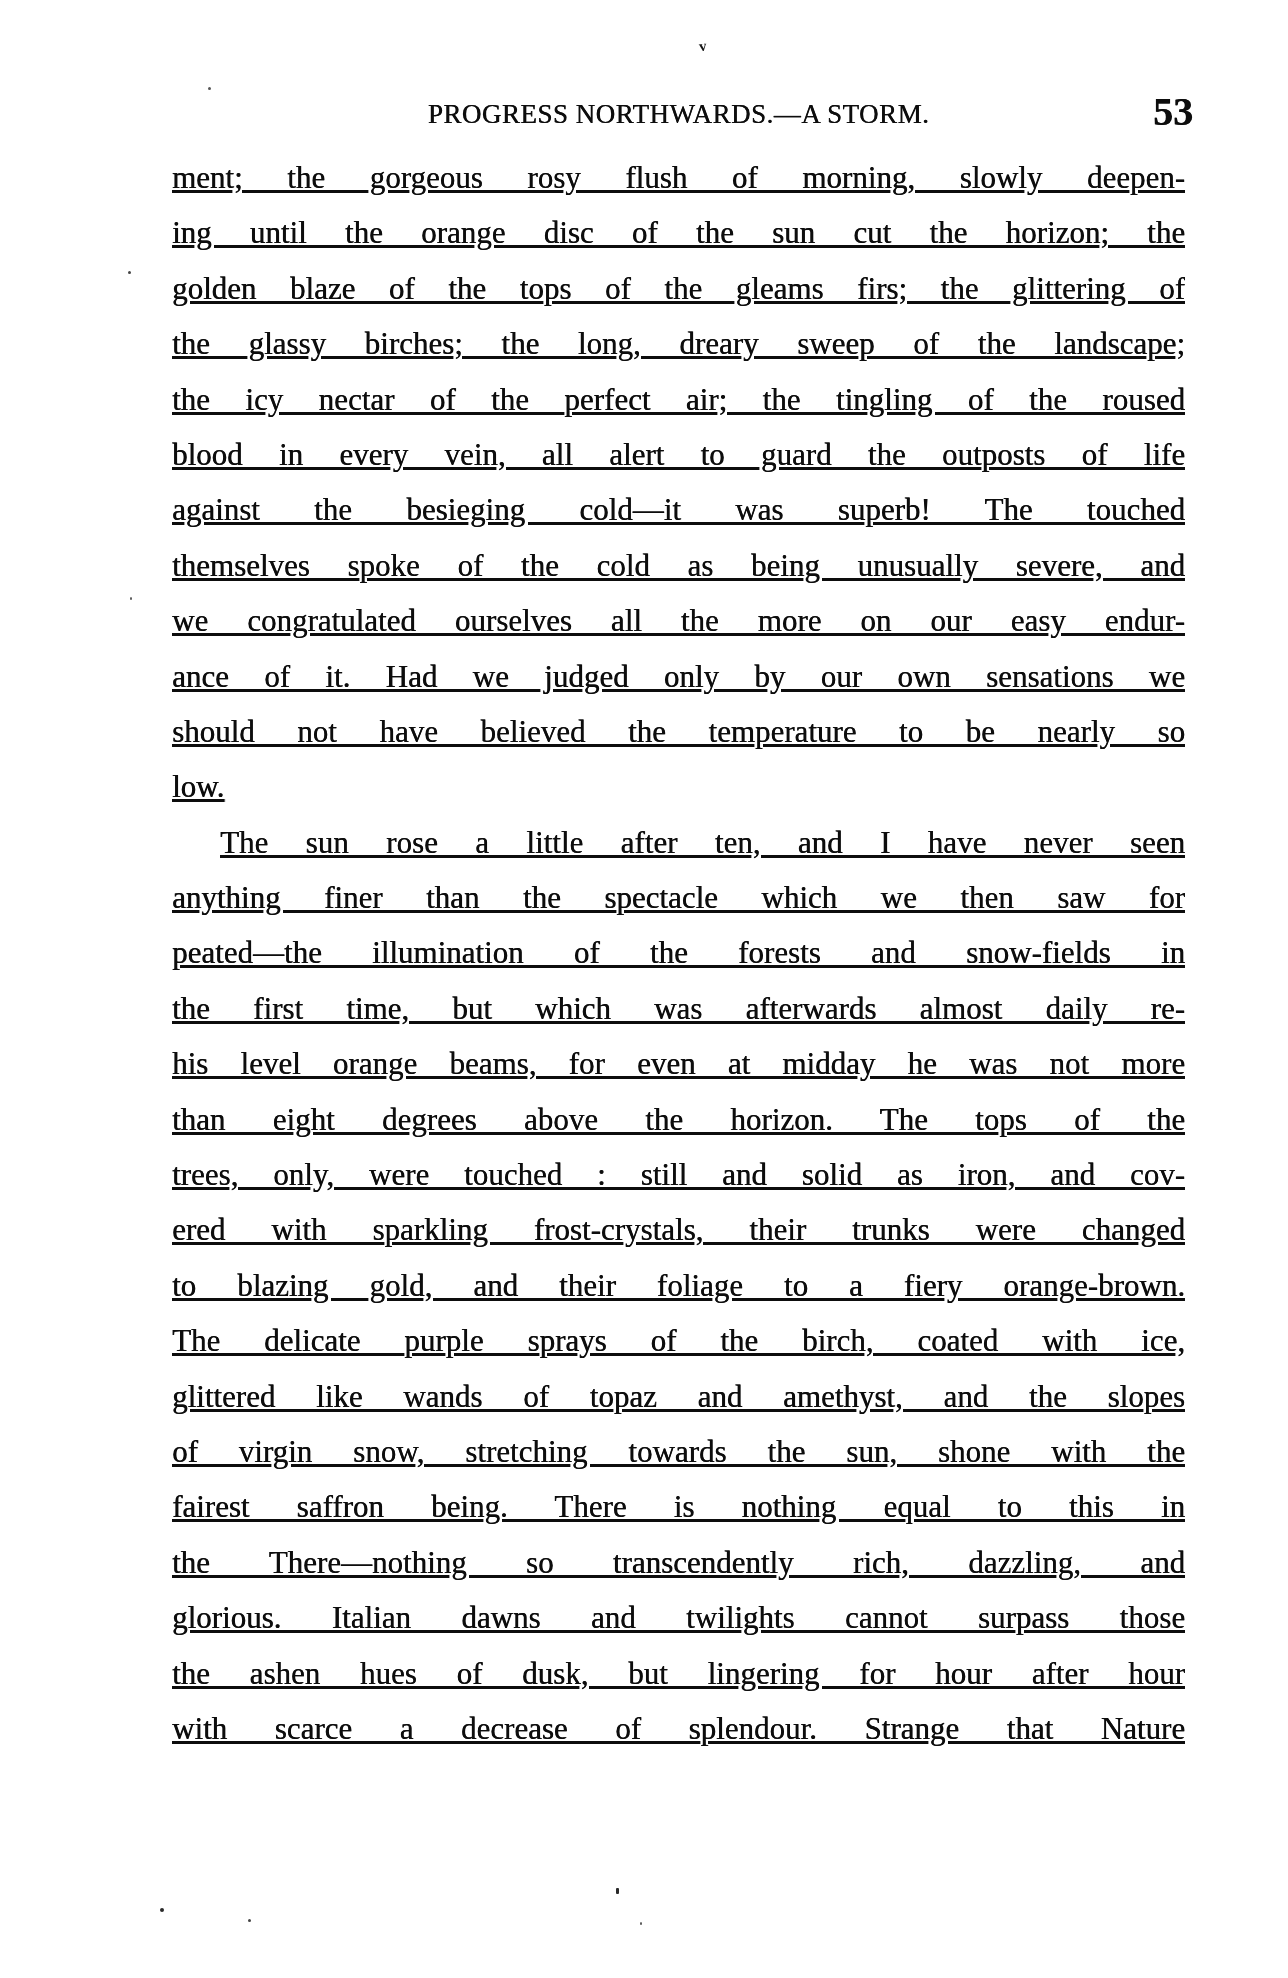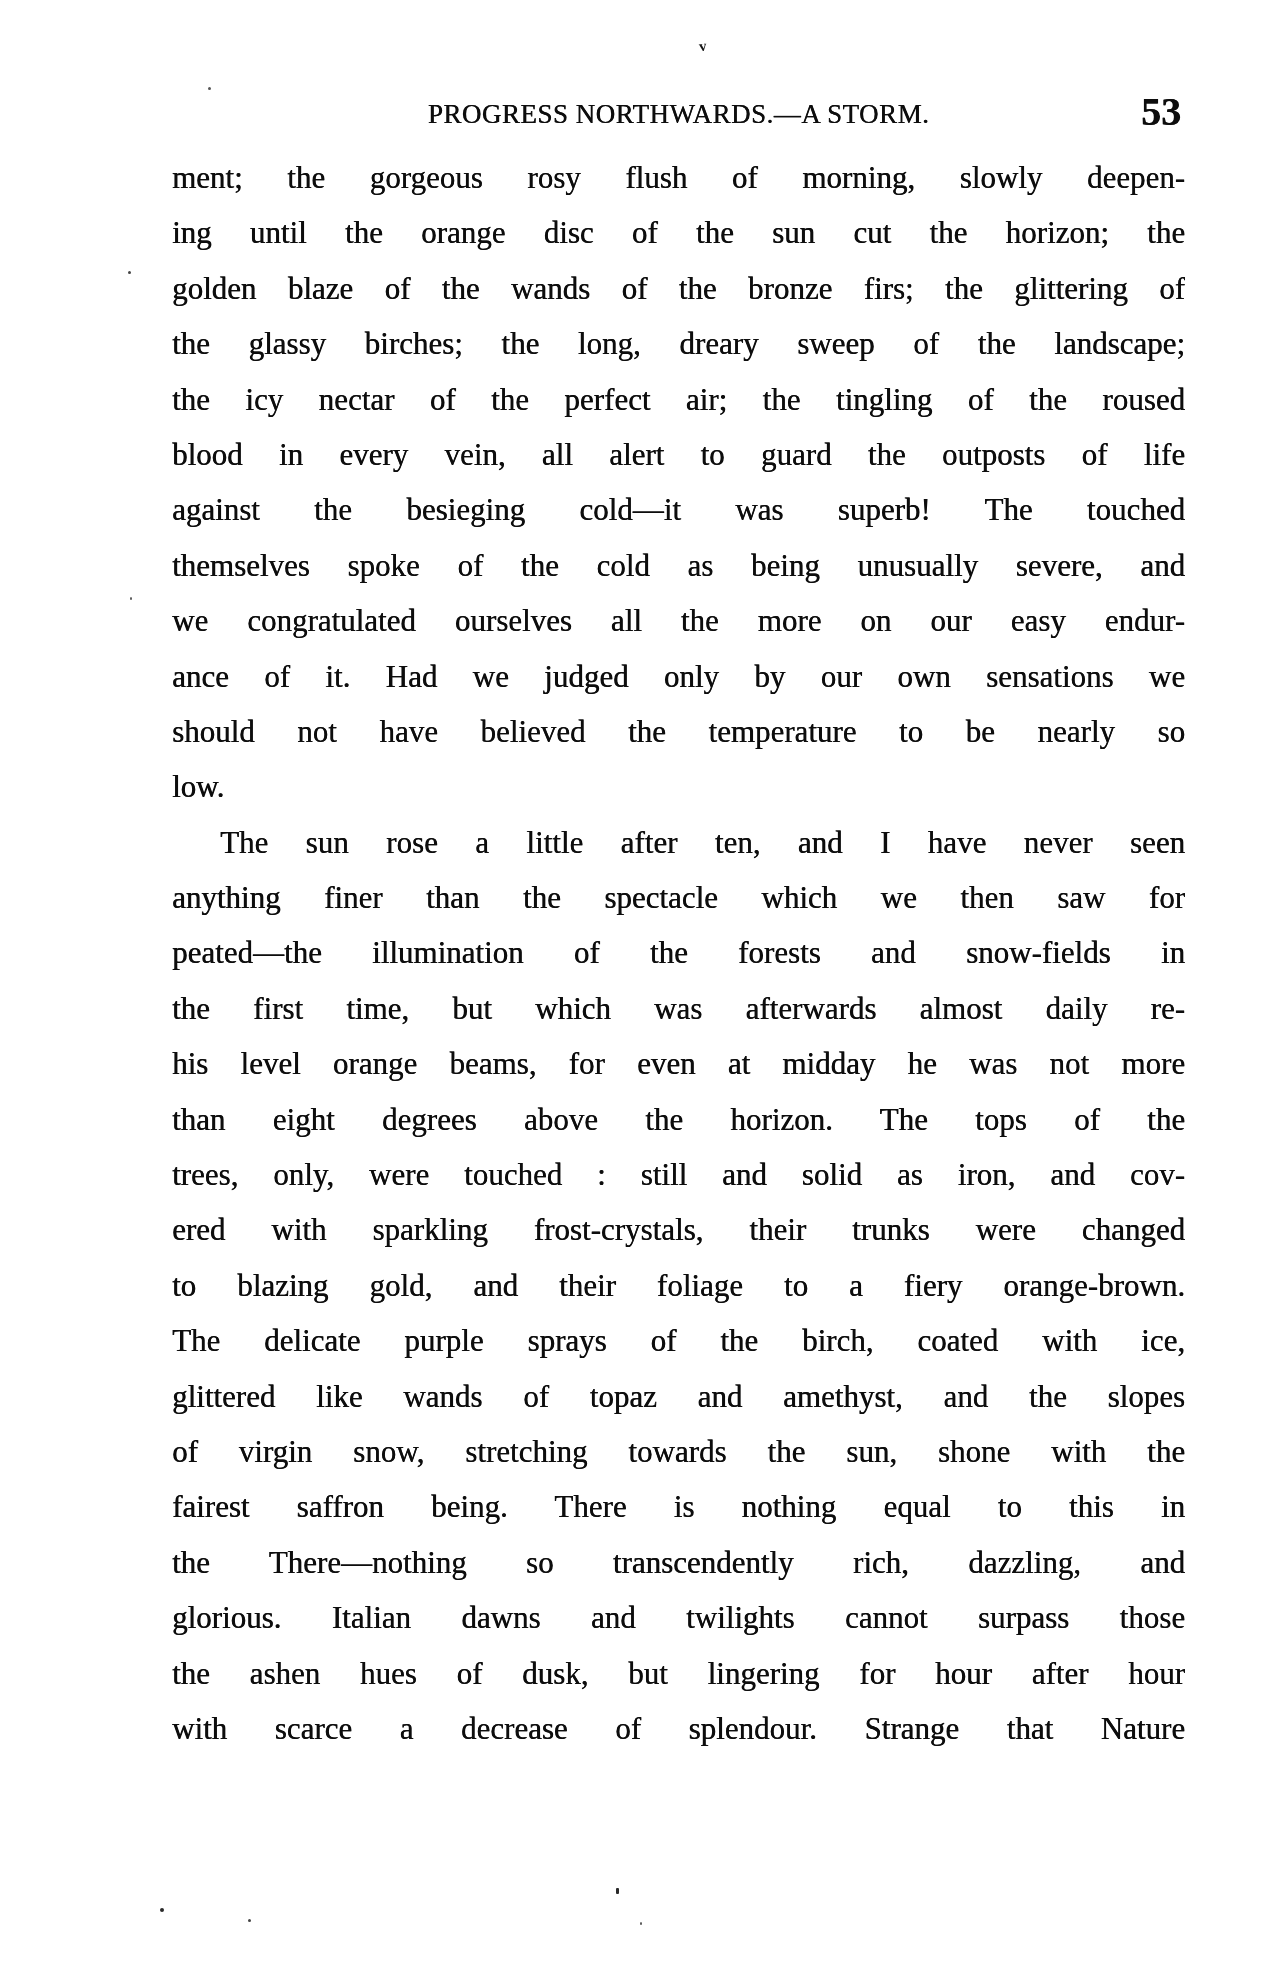--- a/index.html
+++ b/index.html
@@ -24,35 +24,36 @@
     width: 1013px;
     text-align: center;
     font-size: 27px;
     letter-spacing: 0.5px;
     white-space: nowrap;
     text-shadow: 0.4px 0 0 currentColor;
   }
   .page-number {
     position: absolute;
     top: 88px;
-    right: 107px;
+    right: 95px;
     font-size: 40px;
     font-weight: 700;
     text-shadow: 0.4px 0 0 currentColor;
   }
 
   
   .text-block {
     position: absolute;
     left: 172px;
     top: 150px;
     width: 1013px;
     font-size: 31px;
     line-height: 55.4px;
     text-shadow: 0.4px 0 0 currentColor;
+    text-decoration: underline;
   }
   .line {
     text-align: justify;
     text-align-last: justify;
     height: 55.4px;
     overflow: hidden;
   }
   .line.no-just { text-align-last: left; }
   .line.indent { text-indent: 48px; }
 
@@ -79,21 +80,21 @@
 
   <span class="mark-v">v</span>
 
   <div class="running-title">PROGRESS NORTHWARDS.—A STORM.</div>
 
   <div class="page-number">53</div>
 
   <div class="text-block" id="text-block">
       <div class="line">ment; the gorgeous rosy flush of morning, slowly deepen-</div>
       <div class="line">ing until the orange disc of the sun cut the horizon; the</div>
-      <div class="line">golden blaze of the wands of the bronze firs; the glittering of</div>
+      <div class="line">golden blaze of the tops of the gleams firs; the glittering of</div>
       <div class="line">the glassy birches; the long, dreary sweep of the landscape;</div>
       <div class="line">the icy nectar of the perfect air; the tingling of the roused</div>
       <div class="line">blood in every vein, all alert to guard the outposts of life</div>
       <div class="line">against the besieging cold—it was superb! The touched</div>
       <div class="line">themselves spoke of the cold as being unusually severe, and</div>
       <div class="line">we congratulated ourselves all the more on our easy endur-</div>
       <div class="line">ance of it. Had we judged only by our own sensations we</div>
       <div class="line">should not have believed the temperature to be nearly so</div>
       <div class="line no-just">low.</div>
       <div class="line indent">The sun rose a little after ten, and I have never seen</div>

